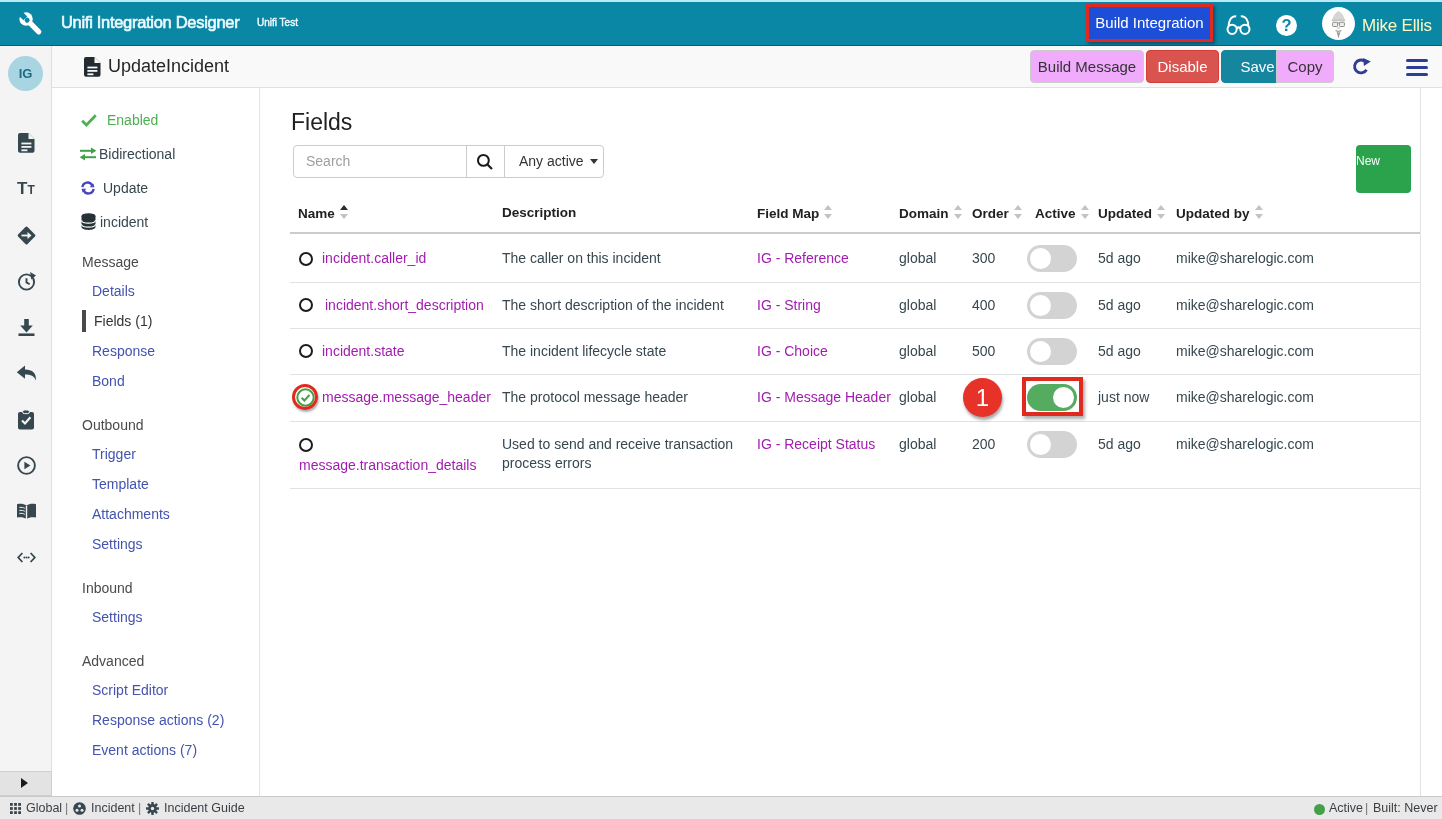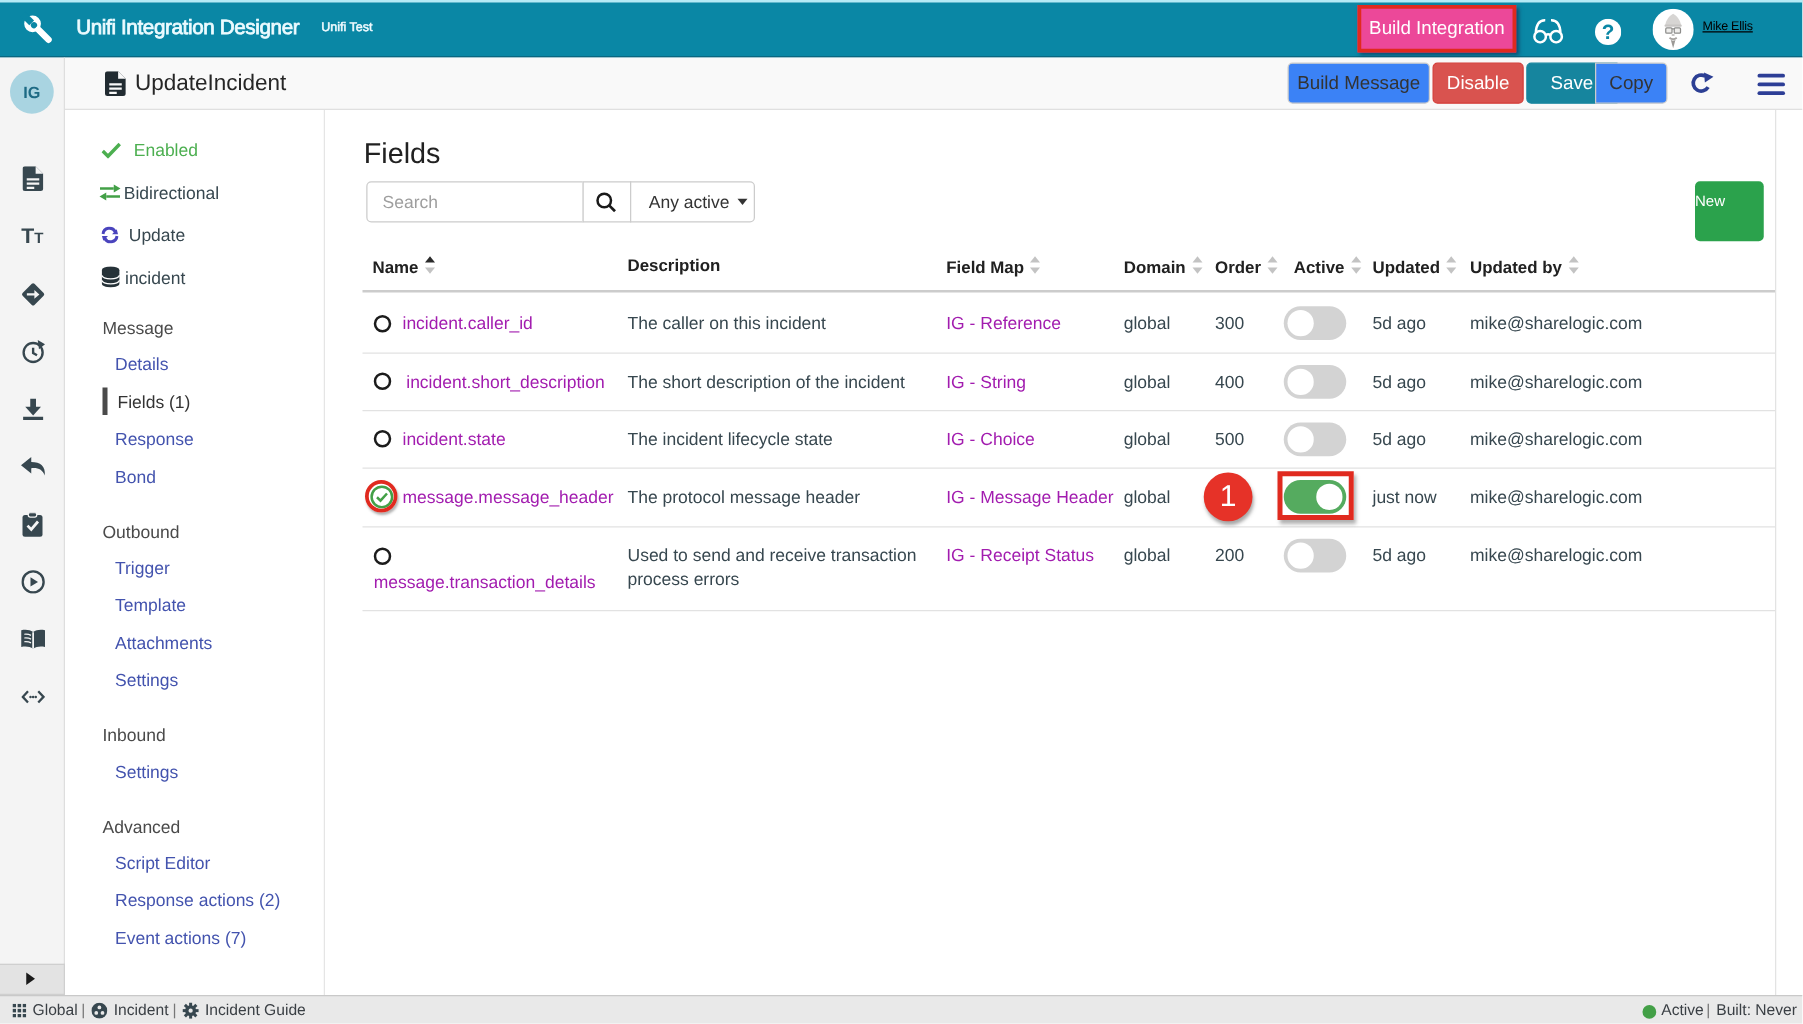--- a/index.html
+++ b/index.html
@@ -4,27 +4,27 @@
 <style>
 * { margin:0; padding:0; box-sizing:border-box; }
 html,body { width:1442px; height:819px; overflow:hidden; }
 body { font-family:"Liberation Sans", sans-serif; background:#fff; position:relative; }
 .abs { position:absolute; }
 
 
 #navbar { position:absolute; left:0; top:0; width:1442px; height:46px; background:#0a87a5; border-top:2px solid #b5eaf6; border-bottom:1px solid #0a5e76; }
 #nav-title { position:absolute; left:61px; top:11px; color:#ecfbff; font-size:16.5px; -webkit-text-stroke:0.6px #ecfbff; letter-spacing:-0.3px; }
 #nav-sub { position:absolute; left:257px; top:15px; color:#f0fbff; font-size:10px; -webkit-text-stroke:0.4px #f0fbff; }
-#build-int { position:absolute; left:1086px; top:2px; width:127px; height:38px; background:#ec4899; border:3px solid #e02a1f; box-shadow:2px 2px 3px rgba(20,20,60,.5); color:#fff; font-size:15px; text-align:center; line-height:31px; }
-#mike { position:absolute; left:1362px; top:14px; color:#000000; font-size:10px; letter-spacing:-0.2px;text-decoration:underline; }
+#build-int { position:absolute; left:1086px; top:2px; width:127px; height:38px; background:#1d4ed8; border:3px solid #e02a1f; box-shadow:2px 2px 3px rgba(20,20,60,.5); color:#fff; font-size:15px; text-align:center; line-height:31px; }
+#mike { position:absolute; left:1362px; top:14px; color:#fef9c3; font-size:17px; letter-spacing:-0.2px; }
 
 
 #bar2 { position:absolute; left:52px; top:46px; width:1390px; height:42px; background:#f9f9f9; border-bottom:1px solid #e0e0e0; }
 #b2-title { position:absolute; left:108px; top:56px; font-size:18px; color:#262626; }
-.btn { position:absolute; top:50px; height:33px; border:1px solid #ccc; border-radius:4px; background:#3b82f6; color:#333; font-size:15px; text-align:center; line-height:31px; }
+.btn { position:absolute; top:50px; height:33px; border:1px solid #ccc; border-radius:4px; background:#f0abfc; color:#333; font-size:15px; text-align:center; line-height:31px; }
 #btn-bm { left:1030px; width:114px; }
 #btn-dis { left:1146px; width:73px; background:#d9534f; border-color:#d43f3a; color:#fff; }
 #btn-save { left:1221px; width:73px; background:#16859e; border-color:#16859e; color:#fff; border-radius:4px 0 0 4px; }
 #btn-copy { left:1276px; width:58px; border-radius:0 4px 4px 0; }
 .hamb { position:absolute; left:1406px; top:59px; width:22px; height:3.4px; background:#2d3e96; border-radius:2px; }
 
 
 #rail { position:absolute; left:0; top:46px; width:52px; height:750px; background:#f4f4f4; border-right:1px solid #dedede; }
 #ig { position:absolute; left:8px; top:56px; width:35px; height:35px; border-radius:50%; background:#a9d4e1; color:#1d6a84; font-size:13px; font-weight:700; text-align:center; line-height:35px; }
 .ricon { position:absolute; }

